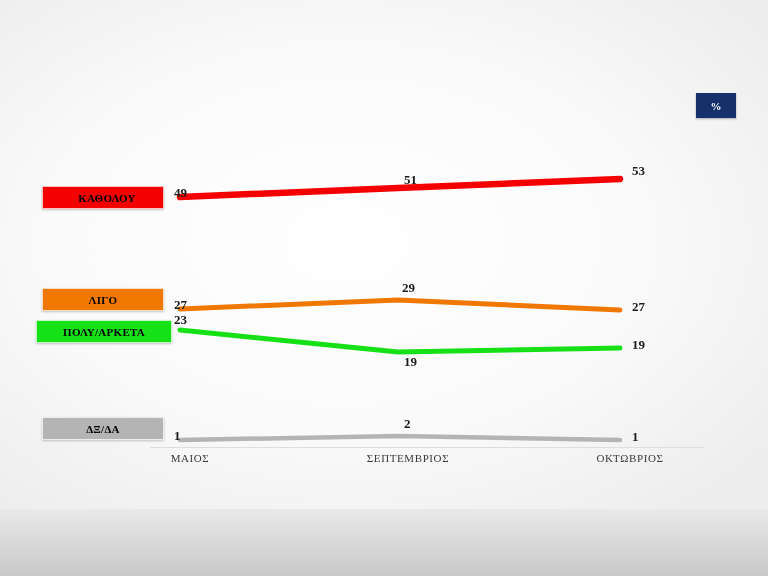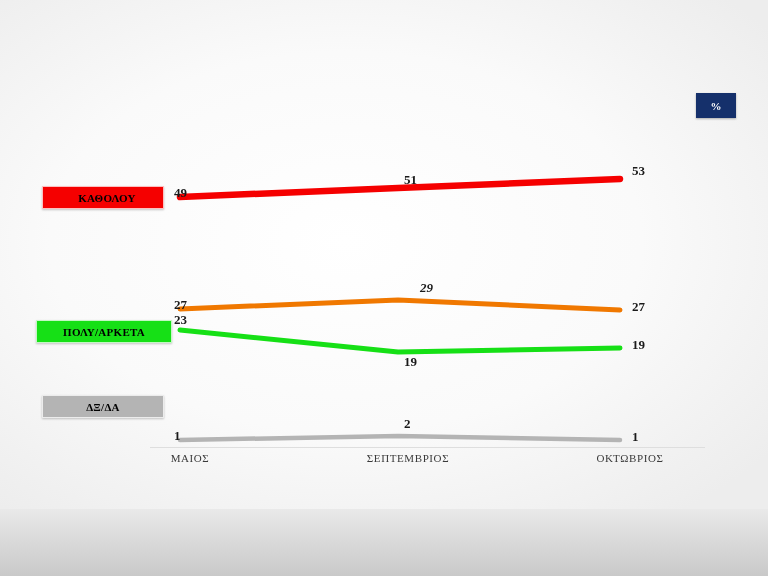--- a/index.html
+++ b/index.html
@@ -142,33 +142,36 @@
         <polyline points="180,197 398,188 620,179" fill="none" stroke="#f50000" stroke-width="6.5" stroke-linecap="round" stroke-linejoin="round"></polyline>
         <polyline points="180,309 398,300 620,310" fill="none" stroke="#f07800" stroke-width="5" stroke-linecap="round" stroke-linejoin="round"></polyline>
         <polyline points="180,330 398,352 620,348" fill="none" stroke="#16e016" stroke-width="5" stroke-linecap="round" stroke-linejoin="round"></polyline>
         <polyline points="180,440 398,436 620,440" fill="none" stroke="#b4b4b4" stroke-width="4.5" stroke-linecap="round" stroke-linejoin="round"></polyline>
       </g>
   </svg>
 
   <div class="series-label" id="legend-katholou" style="left: 42px; top: 186px; width: 122px; background: rgb(245, 0, 0); padding-left: 8px;">
     <span>ΚΑΘΟΛΟΥ</span>
   </div>
+  <div class="series-label" id="legend-ligo" style="left: 42px; top: 288px; width: 122px; background: rgb(240, 120, 0);">
+    <span>ΛΙΓΟ</span>
+  </div>
   <div class="series-label" id="legend-poly" style="left: 36px; top: 320px; width: 136px; background: rgb(22, 224, 22);">
     <span>ΠΟΛΥ/ΑΡΚΕΤΑ</span>
   </div>
-  <div class="series-label" id="legend-dxda" style="left: 42px; top: 395px; width: 122px; background: rgb(180, 180, 180);">
+  <div class="series-label" id="legend-dxda" style="left: 42px; top: 417px; width: 122px; background: rgb(180, 180, 180);">
     <span>ΔΞ/ΔΑ</span>
   </div>
 
   <div id="value-labels">
       <div class="value-label" style="left: 174px; top: 185px;">49</div>
       <div class="value-label" style="left: 404px; top: 172px;">51</div>
       <div class="value-label" style="left: 632px; top: 163px;">53</div>
       <div class="value-label" style="left: 174px; top: 297px;">27</div>
-      <div class="value-label" style="left: 420px; top: 280px; font-style: italic;">29</div>
+      <div class="value-label" style="left: 402px; top: 280px;">29</div>
       <div class="value-label" style="left: 632px; top: 299px;">27</div>
       <div class="value-label" style="left: 174px; top: 312px;">23</div>
       <div class="value-label" style="left: 404px; top: 354px;">19</div>
       <div class="value-label" style="left: 632px; top: 337px;">19</div>
       <div class="value-label" style="left: 174px; top: 428px;">1</div>
       <div class="value-label" style="left: 404px; top: 416px;">2</div>
       <div class="value-label" style="left: 632px; top: 429px;">1</div>
     </div>
 
   <div id="axis-labels">

